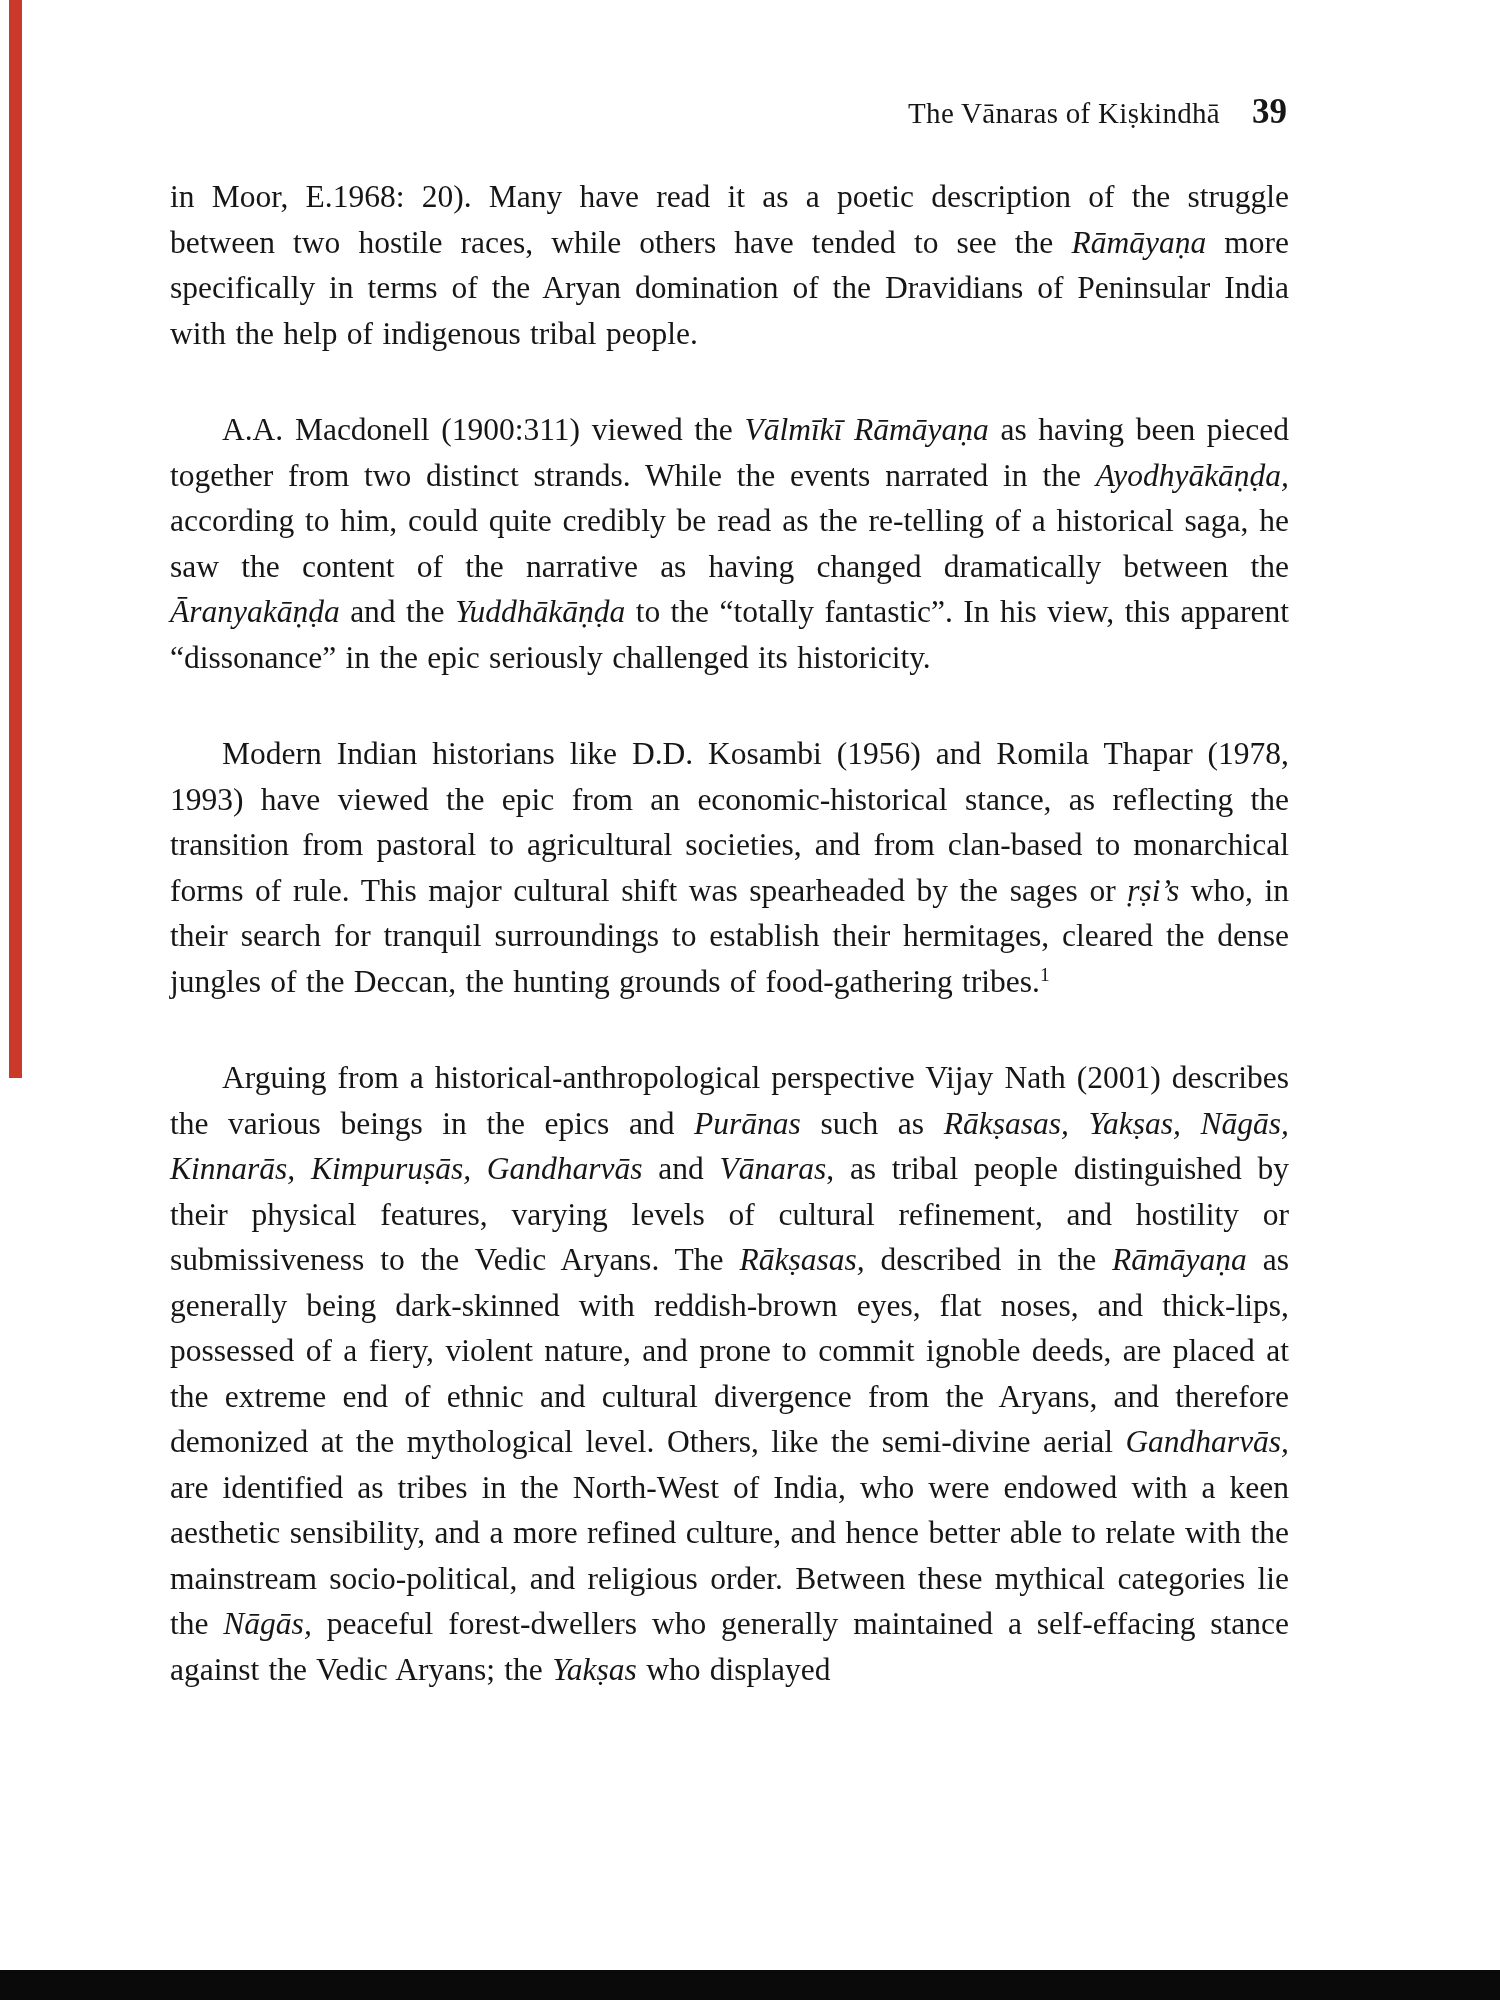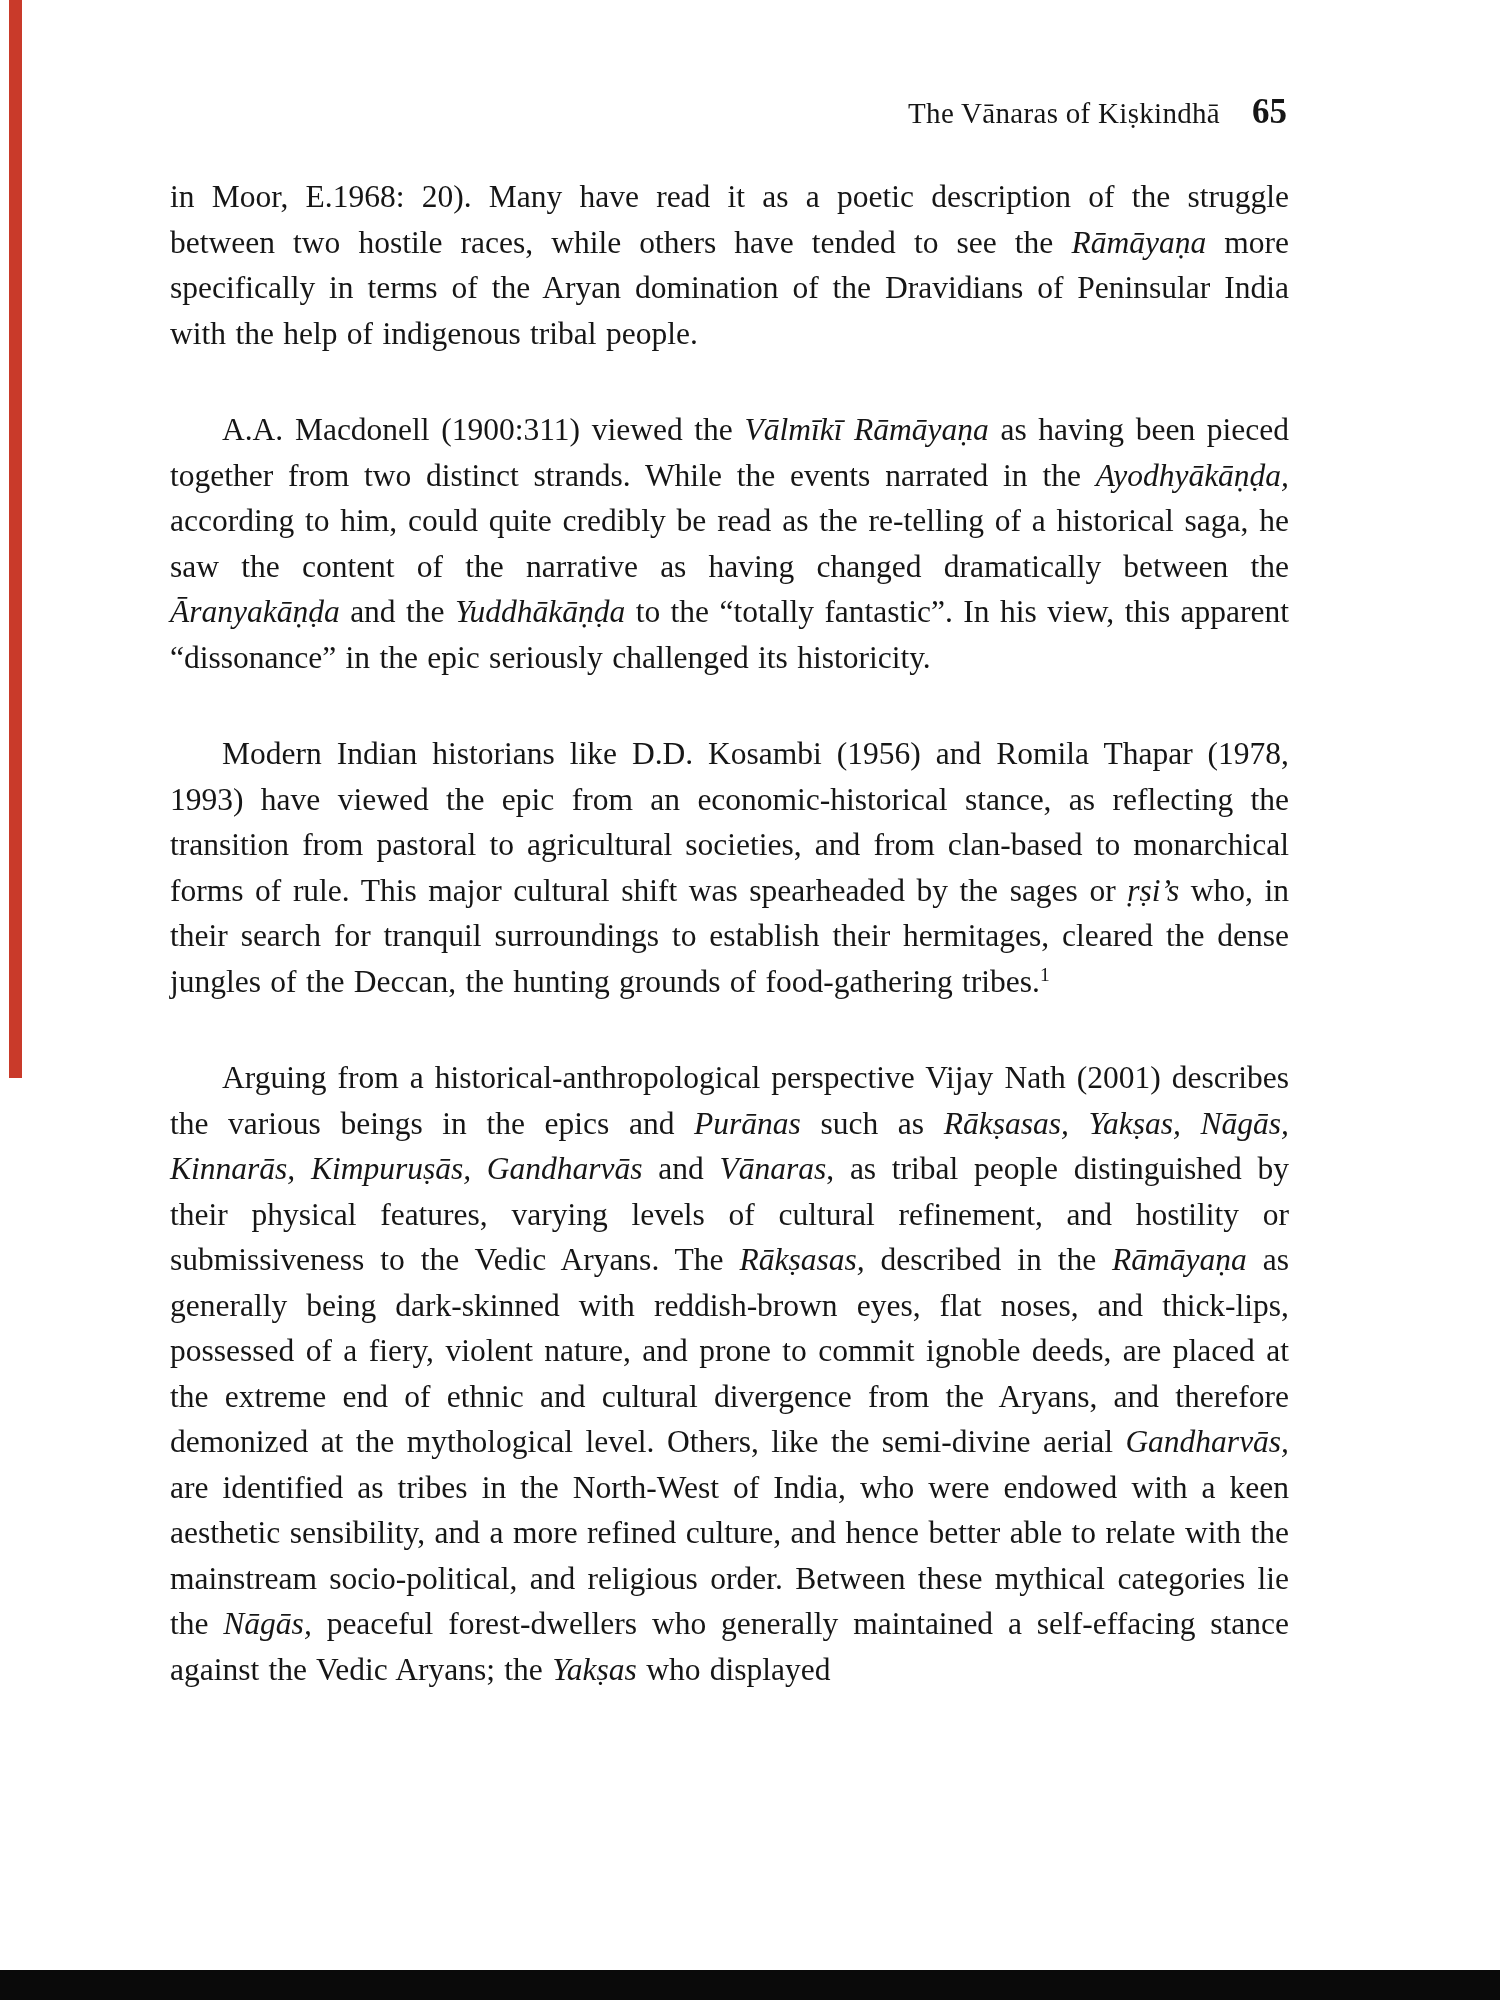--- a/index.html
+++ b/index.html
@@ -30,21 +30,21 @@
   .body-text sup{font-size:0.62em;line-height:0;vertical-align:super;}
 </style>
 </head>
 <body>
 
 <div class="scan-page">
   <div class="left-strip" style="background: rgb(201, 58, 42);"></div>
 
   <div class="page-inner">
     <div class="running-head">
-      <span class="rh-title">The Vānaras of Kiṣkindhā</span><span class="rh-num">65</span>
+      <span class="rh-title">The Vānaras of Kiṣkindhā</span><span class="rh-num">39</span>
     </div>
 
     <div class="body-text">
         <p class="para"><span>in Moor, E.1968: 20). Many have read it as a poetic description of the struggle between two hostile races, while others have tended to see the </span><span class="it">Rāmāyaṇa</span><span> more specifically in terms of the Aryan domination of the Dravidians of Peninsular India with the help of indigenous tribal people.</span></p>
         <p class="para indent"><span>A.A. Macdonell (1900:311) viewed the </span><span class="it">Vālmīkī Rāmāyaṇa</span><span> as having been pieced together from two distinct strands. While the events narrated in the </span><span class="it">Ayodhyākāṇḍa,</span><span> according to him, could quite credibly be read as the re-telling of a historical saga, he saw the content of the narrative as having changed dramatically between the </span><span class="it">Āranyakāṇḍa</span><span> and the </span><span class="it">Yuddhākāṇḍa</span><span> to the “totally fantastic”. In his view, this apparent “dissonance” in the epic seriously challenged its historicity.</span></p>
         <p class="para indent"><span>Modern Indian historians like D.D. Kosambi (1956) and Romila Thapar (1978, 1993) have viewed the epic from an economic-historical stance, as reflecting the transition from pastoral to agricultural societies, and from clan-based to monarchical forms of rule. This major cultural shift was spearheaded by the sages or </span><span class="it">ṛṣi’s</span><span> who, in their search for tranquil surroundings to establish their hermitages, cleared the dense jungles of the Deccan, the hunting grounds of food-gathering tribes.</span><sup>1</sup></p>
         <p class="para indent"><span>Arguing from a historical-anthropological perspective Vijay Nath (2001) describes the various beings in the epics and </span><span class="it">Purānas</span><span> such as </span><span class="it">Rākṣasas, Yakṣas, Nāgās, Kinnarās, Kimpuruṣās, Gandharvās</span><span> and </span><span class="it">Vānaras</span><span>, as tribal people distinguished by their physical features, varying levels of cultural refinement, and hostility or submissiveness to the Vedic Aryans. The </span><span class="it">Rākṣasas,</span><span> described in the </span><span class="it">Rāmāyaṇa</span><span> as generally being dark-skinned with reddish-brown eyes, flat noses, and thick-lips, possessed of a fiery, violent nature, and prone to commit ignoble deeds, are placed at the extreme end of ethnic and cultural divergence from the Aryans, and therefore demonized at the mythological level. Others, like the semi-divine aerial </span><span class="it">Gandharvās,</span><span> are identified as tribes in the North-West of India, who were endowed with a keen aesthetic sensibility, and a more refined culture, and hence better able to relate with the mainstream socio-political, and religious order. Between these mythical categories lie the </span><span class="it">Nāgās,</span><span> peaceful forest-dwellers who generally maintained a self-effacing stance against the Vedic Aryans; the </span><span class="it">Yakṣas</span><span> who displayed</span></p>
       </div>
   </div>
 

